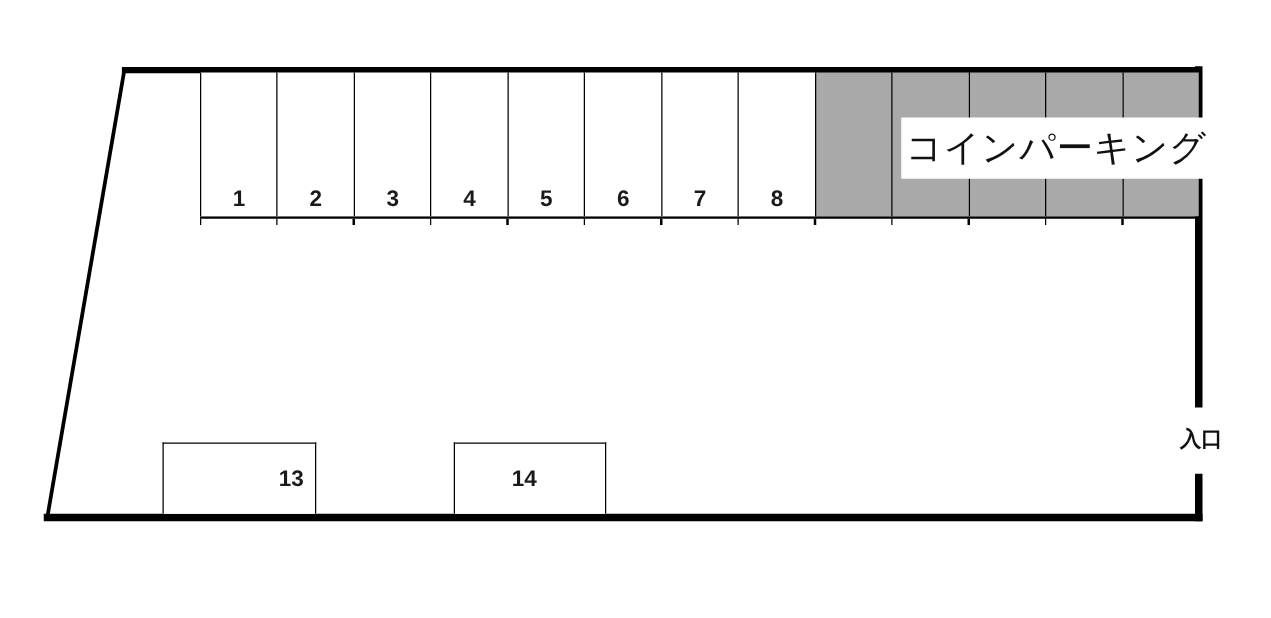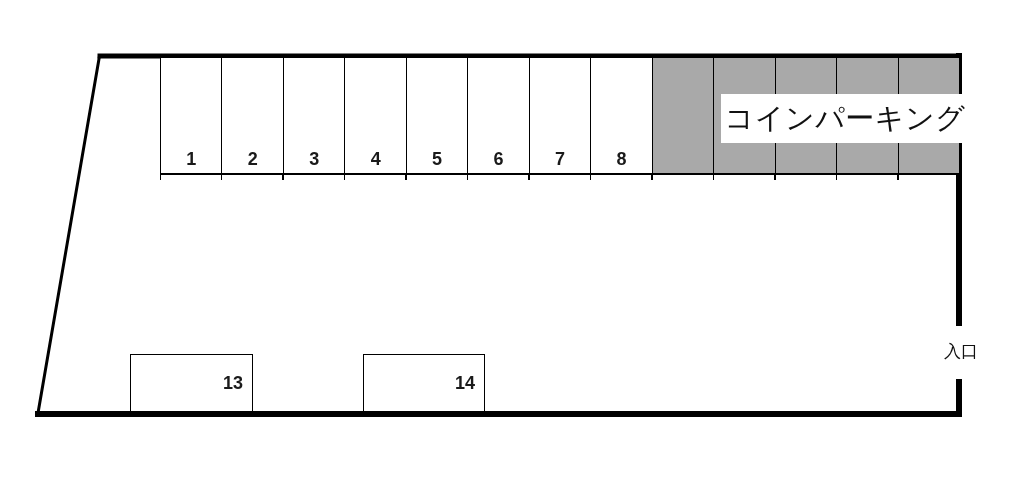--- a/index.html
+++ b/index.html
@@ -101,30 +101,30 @@
     justify-content: flex-end;
     padding-right: 9px;
   }
   .big-stall .num {
     font-size: 18px;
     font-weight: bold;
     color: #1a1a1a;
     line-height: 1;
   }
   .s13 { left: 130px; width: 123px; }
-  .s14 { left: 363px; width: 122px; }
+  .s14 { left: 363px; width: 122px; justify-content: center; }
   
   .entrance {
     position: absolute;
     left: 928px;
     top: 341px;
     width: 66px;
     text-align: center;
     font-size: 17px;
-    font-weight: normal;
+    font-weight: bold;
     color: #111;
     line-height: 1.3;
     white-space: nowrap;
   }
 </style>
 </head>
 <body>
 
 <div class="lot">
 

